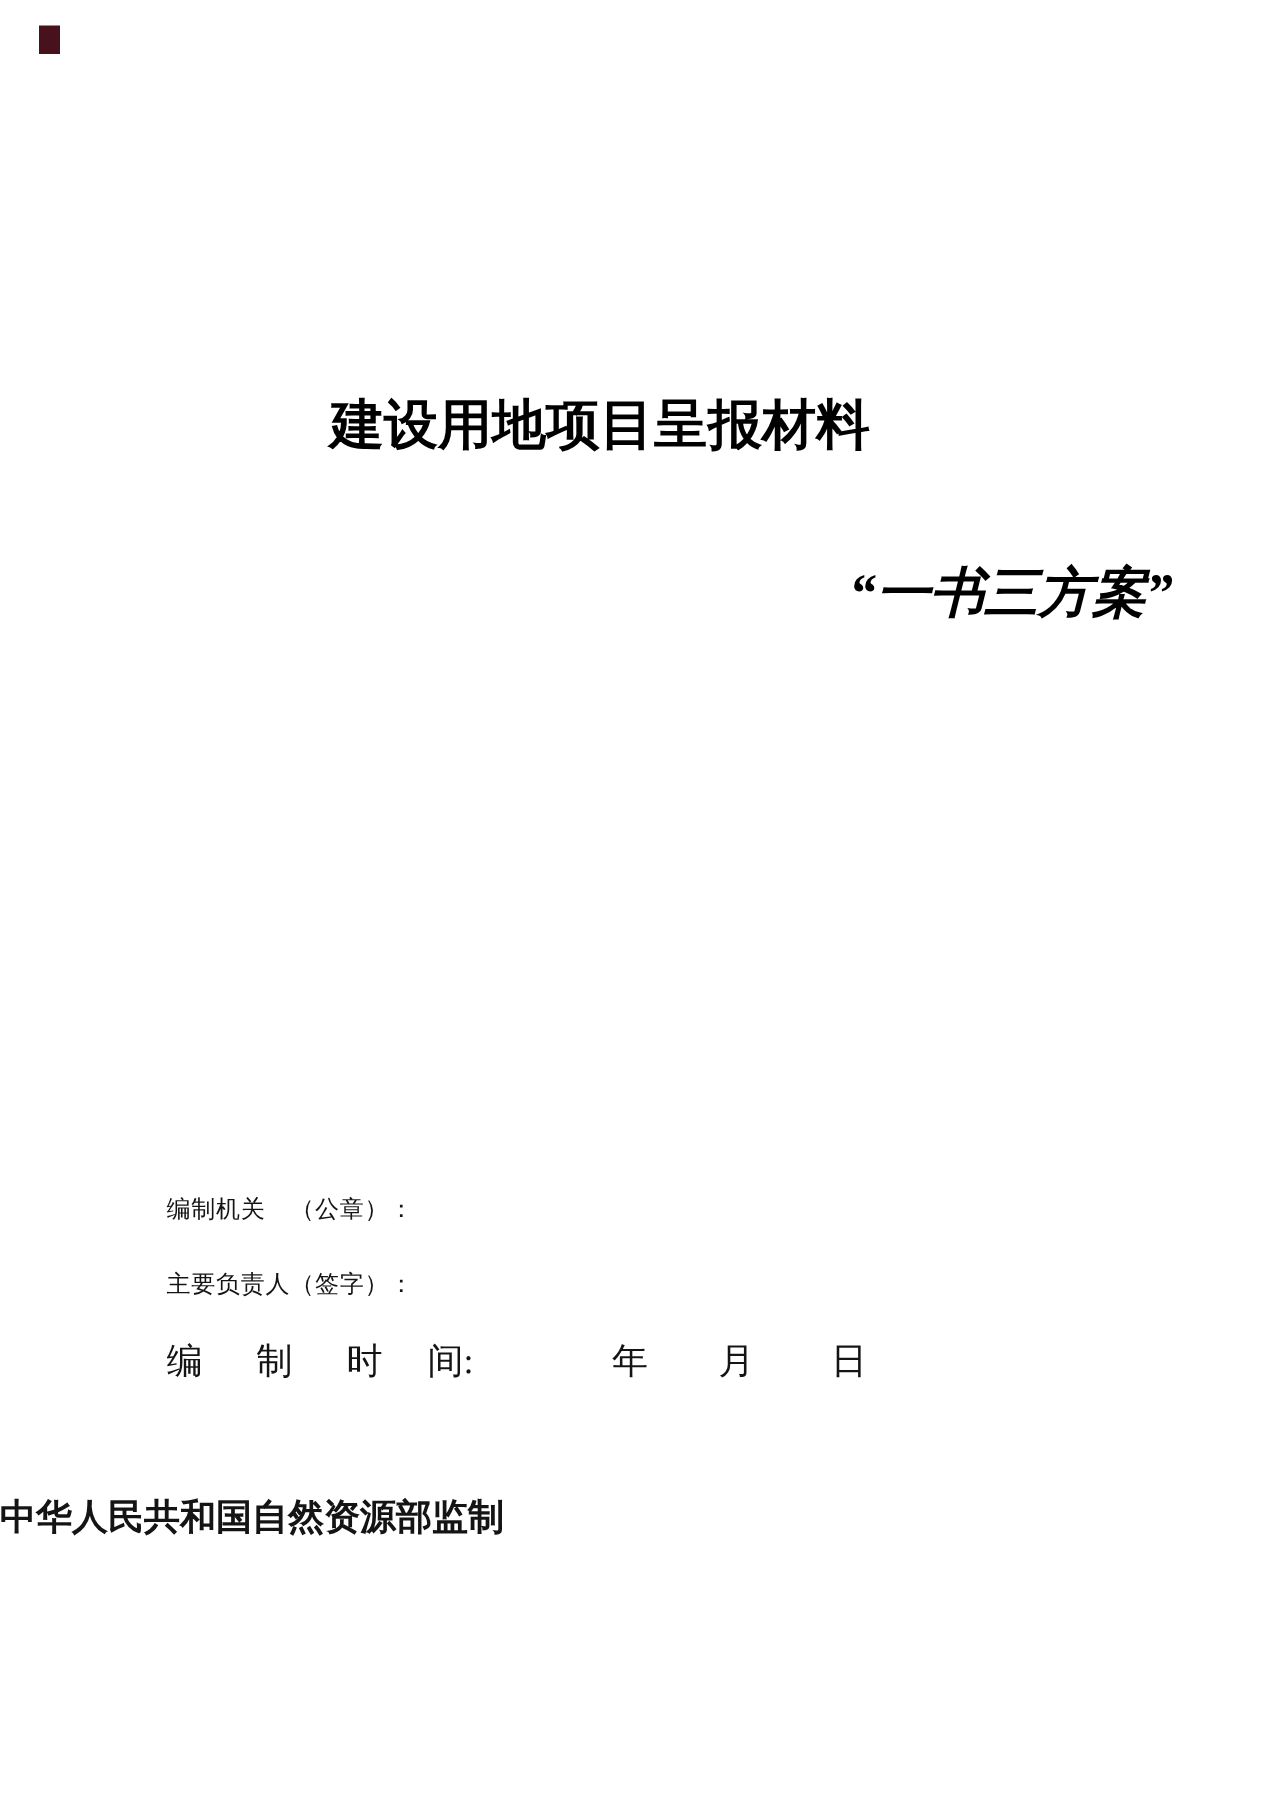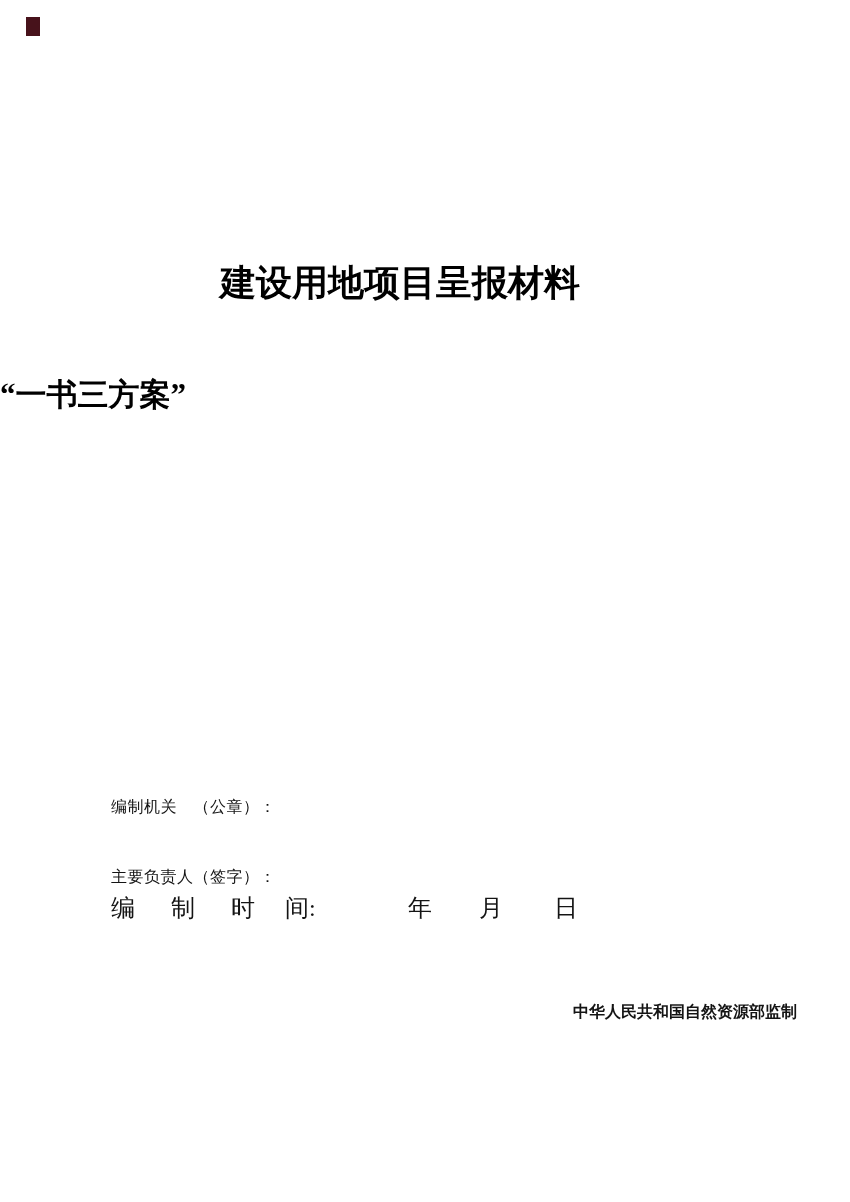--- a/index.html
+++ b/index.html
@@ -36,38 +36,39 @@
     color: #000000;
     letter-spacing: 0;
     line-height: 42px;
     white-space: nowrap;
   }
   .doc-subtitle {
     position: absolute;
     left: 0;
     top: 372px;
     width: 782px;
-    text-align: left;
-    font-size: 31px;
+    text-align: right;
+    font-size: 36px;
     font-weight: bold;
     color: #000000;
     line-height: 46px;
     white-space: nowrap;
+    font-style: italic;
   }
   .field {
     position: absolute;
     left: 111px;
     font-size: 16px;
     line-height: 30px;
     color: #141414;
     letter-spacing: 0.5px;
     white-space: nowrap;
   }
   .field-agency { top: 792px; }
-  .field-person { top: 842px; margin-top: 20px; }
+  .field-person { top: 842px; }
   .dateline {
     position: absolute;
     left: 0;
     top: 893px;
     width: 850px;
     height: 34px;
     font-size: 24px;
     line-height: 30px;
     color: #141414;
   }
@@ -81,22 +82,22 @@
   .dc2 { left: 231px; }
   .dc3 { left: 285px; }
   .du0 { left: 408px; }
   .du1 { left: 479px; }
   .du2 { left: 554px; }
   .footer-imprint {
     position: absolute;
     left: 0;
     top: 997px;
     width: 797px;
-    text-align: right;
-    font-size: 16px;
+    text-align: left;
+    font-size: 24px;
     font-weight: bold;
     color: #141414;
     letter-spacing: 0;
     line-height: 30px;
     white-space: nowrap;
   }
 </style>
 </head>
 <body>
 

